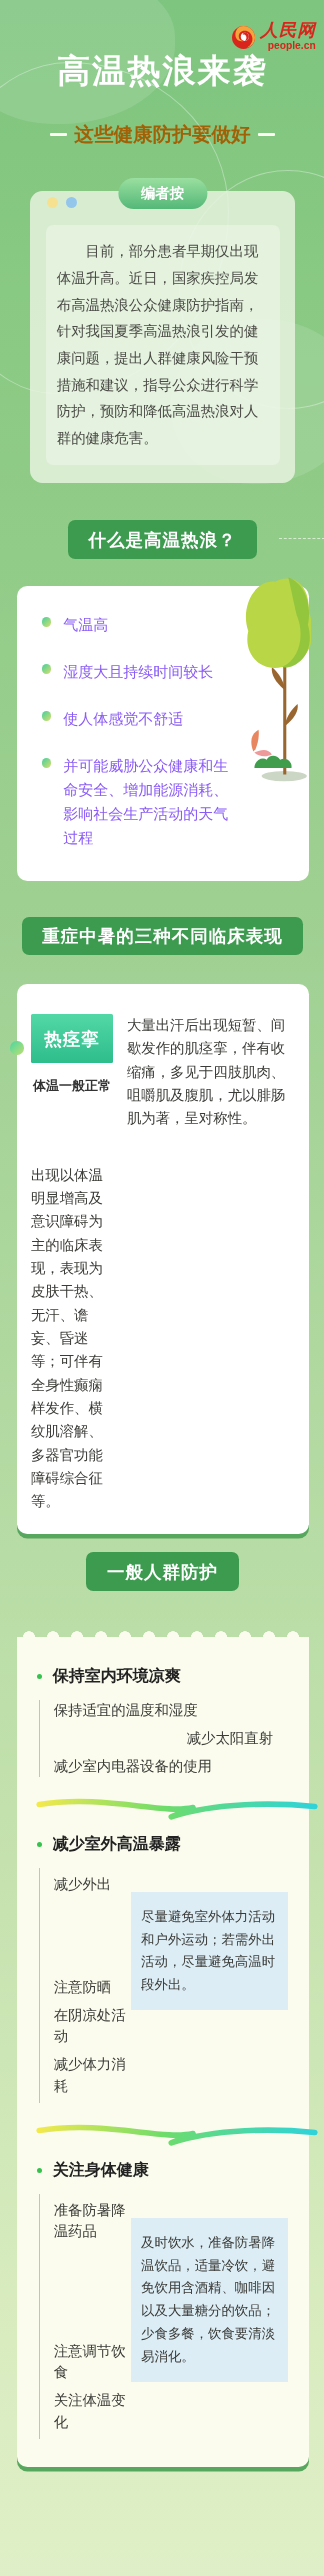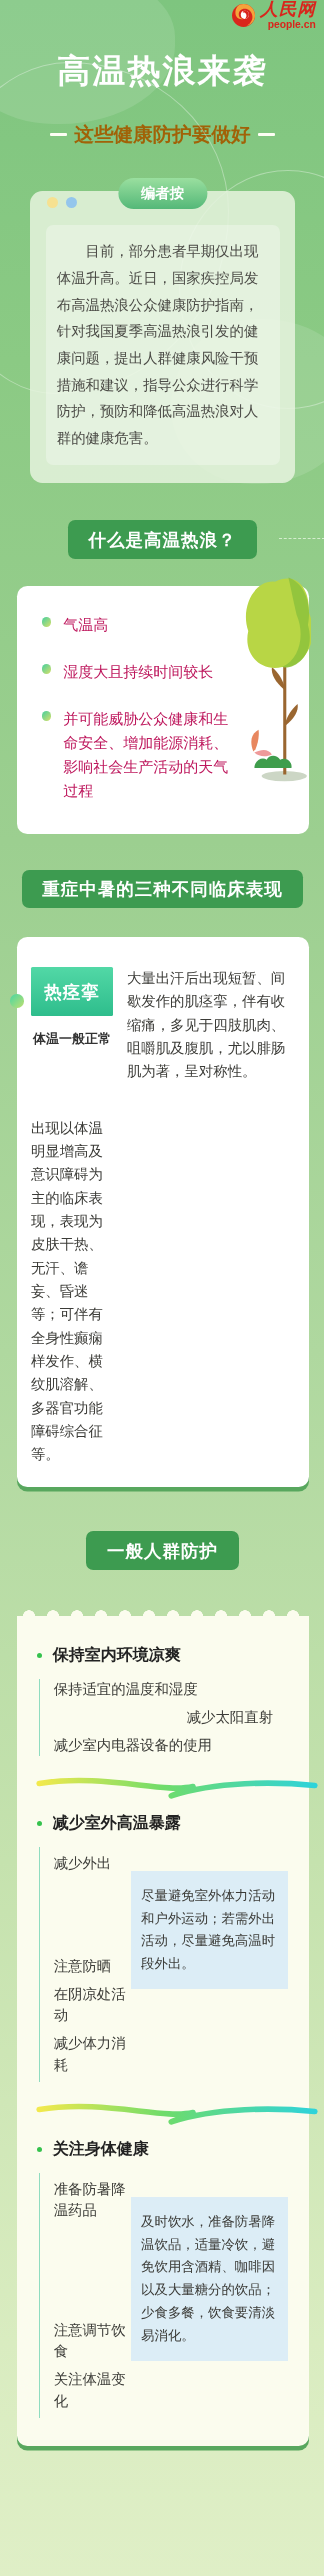--- a/index.html
+++ b/index.html
@@ -4,21 +4,21 @@
 <style>
   html,body{margin:0;padding:0;}
   body{
     width:325px;height:3002px;overflow:hidden;position:relative;
     font-family:"Liberation Sans","DejaVu Sans",sans-serif;
     background:linear-gradient(180deg,#7ec57f 0%,#8bca84 12%,#9ccf90 28%,#afd89f 45%,#c5e2ae 62%,#d9ecc0 78%,#eaf4d2 100%);
   }
   .blob{position:absolute;border:1px solid rgba(255,255,255,.35);border-radius:50%;}
   .blob-fill{position:absolute;background:rgba(255,255,255,.12);border-radius:48% 52% 55% 45%/55% 45% 52% 48%;}
   
-  .logo{position:absolute;top:1px;right:9.3px;display:flex;align-items:center;gap:3px;}
+  .logo{position:absolute;top:22px;right:9.3px;display:flex;align-items:flex-end;gap:3px;}
   .logo-text{line-height:1;text-align:right;}
   .logo-cn{color:#d9251c;font-size:17.5px;font-weight:900;font-style:italic;letter-spacing:1px;}
   .logo-en{color:#d9251c;font-size:10.3px;font-weight:700;margin-top:1px;}
   
   .title{margin:49px 0 0;text-align:center;color:#fff;font-size:33px;font-weight:900;letter-spacing:2.1px;}
   .subtitle{margin:27px auto 0;display:flex;align-items:center;justify-content:center;gap:7.2px;color:#a16207;font-size:19.6px;font-weight:900;}
   .subtitle .bar{width:17.5px;height:2.1px;background:#fdfef4;border-radius:1px;}
   
   .editor-card{position:relative;margin:43px 30px 0;background:rgba(230,243,222,.85);border-radius:12.4px;padding:34px 15.5px 18.5px;}
   .editor-card .dot{position:absolute;top:6.2px;border-radius:50%;width:11.3px;height:11.3px;}
@@ -35,21 +35,21 @@
     padding:7.2px 20.6px;border-radius:7.2px;z-index:1;}
   .dash-line{position:absolute;left:calc(50% + 116px);right:0;top:46%;border-top:1px dashed rgba(235,248,230,.75);}
   
   .card-white{position:relative;margin:0 16.5px;background:#ffffff;border-radius:10.3px;}
   .rim{box-shadow:0 4.6px 0 #58a75e;}
   .card-cream{position:relative;margin:0 16.5px;background:#fbfcee;border-radius:0 0 10.3px 10.3px;padding:15.5px 15.5px 28px;}
   .scallop{margin:0 16.5px;height:12.4px;background-image:radial-gradient(circle 6.2px at 12px 12.4px,#fbfcee 5.7px,rgba(0,0,0,0) 6.2px);background-size:24px 12.4px;background-repeat:repeat-x;}
   
   .card1{padding:27px 70px 31px 25px;}
   .bullets{list-style:none;margin:0;padding:0;}
-  .bullets li{display:flex;align-items:flex-start;gap:12.4px;margin-bottom:23px;font-size:15px;color:#be185d;line-height:1.6;}
+  .bullets li{display:flex;align-items:flex-start;gap:12.4px;margin-bottom:23px;font-size:15px;color:#8b5cf6;line-height:1.6;}
   .bullets li:last-child{margin-bottom:0;}
   .grad-dot{flex:0 0 9.3px;width:9.3px;height:9.3px;margin-top:4.6px;border-radius:50%;
     background:linear-gradient(135deg,#43cf9f,#d9e06a);}
   .tree{position:absolute;right:-2.1px;top:-14.4px;z-index:2;}
   
   .card2{padding:30px 14.4px 20.6px;}
   .card2::before{content:"";position:absolute;left:-6.2px;top:57px;width:13.4px;height:13.4px;border-radius:50%;
     background:linear-gradient(135deg,#49d6a3,#bfe070);}
   .clin-row{display:grid;grid-template-columns:82px 1fr;column-gap:14px;margin-bottom:33px;}
   .clin-row:last-child{margin-bottom:0;}
@@ -115,20 +115,24 @@
     <li>
         <span class="grad-dot"></span>
         <span>气温高</span>
       </li>
     <li>
         <span class="grad-dot"></span>
         <span>湿度大且持续时间较长</span>
       </li>
     <li>
         <span class="grad-dot"></span>
+        <span>使人体感觉不舒适</span>
+      </li>
+    <li>
+        <span class="grad-dot"></span>
         <span>并可能威胁公众健康和生命安全、增加能源消耗、影响社会生产活动的天气过程</span>
       </li>
   </ul>
   <svg class="tree" width="72" height="222" viewBox="0 0 140 430">
     <ellipse cx="88" cy="398" rx="44" ry="10" fill="#8ea37f" opacity=".45"></ellipse>
     <path d="M86 395 L86 120 C86 100 96 92 104 88 C96 96 92 110 92 130 L92 395 Z" fill="#9a6630"></path>
     <path d="M88 230 C70 215 62 200 64 186 C76 196 84 210 88 222 Z" fill="#9a6630"></path>
     <path d="M90 300 C108 286 116 272 114 258 C102 268 94 282 90 294 Z" fill="#9a6630"></path>
     <path d="M70 20 C110 0 138 30 136 80 C160 140 120 190 84 186 C40 196 8 160 18 116 C2 70 30 16 70 20 Z" fill="#b8d645"></path>
     <path d="M96 12 C128 24 142 64 134 104 C150 160 110 192 84 186 C120 170 128 120 112 84 C104 50 100 28 96 12 Z" fill="#8cc23c" opacity=".85"></path>
@@ -147,21 +151,21 @@
       <div class="clin-label">热痉挛</div>
       <div class="clin-temp">体温一般正常</div>
     </div>
     <div class="clin-desc">大量出汗后出现短暂、间歇发作的肌痉挛，伴有收缩痛，多见于四肢肌肉、咀嚼肌及腹肌，尤以腓肠肌为著，呈对称性。</div>
   </div>
   <div class="clin-row">
     <div class="clin-desc">出现以体温明显增高及意识障碍为主的临床表现，表现为皮肤干热、无汗、谵妄、昏迷等；可伴有全身性癫痫样发作、横纹肌溶解、多器官功能障碍综合征等。</div>
   </div>
 </section>
 
-<div class="badge-row" style="margin-top:44px;">
+<div class="badge-row" style="margin-top:18px;">
   <div class="badge">一般人群防护</div>
 </div>
 <div class="scallop" style="margin-top:34px;"></div>
 <section class="card-cream rim">
 
   <div class="group">
     <div class="g-head">
       <span class="g-dot"></span>
       <span class="g-title">保持室内环境凉爽</span>
     </div>

